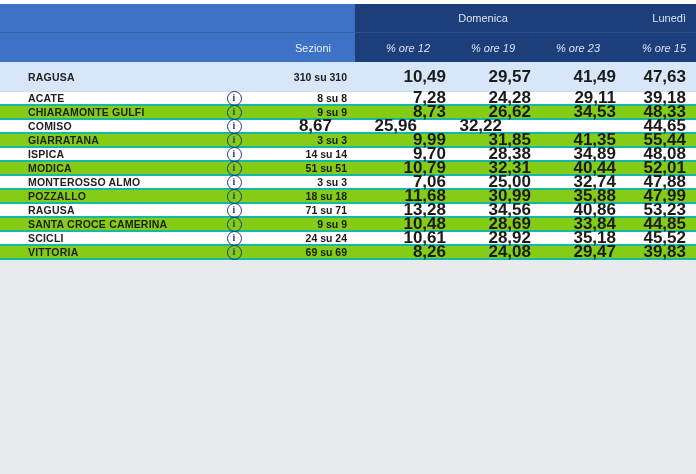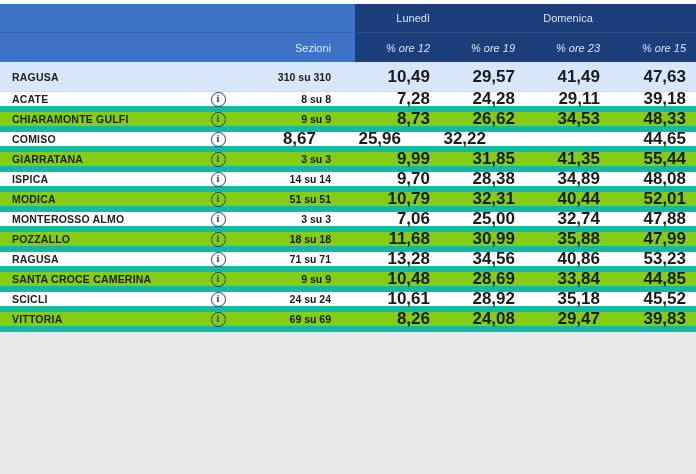--- a/index.html
+++ b/index.html
@@ -10,45 +10,45 @@
   .hdr-row { display:flex; width:696px; height:29px; }
   .h-cell { display:flex; align-items:center; font-size:11px; }
   .h-left   { flex:0 0 355px; background:#3d72c6; border-bottom:1px solid rgba(0,0,0,0.14); }
   .h-dom    { flex:0 0 256px; background:#1c3e7a; justify-content:center; color:#dde4f2; border-bottom:1px solid rgba(255,255,255,0.10); }
   .h-lun    { flex:1; background:#1c3e7a; justify-content:flex-end; padding-right:10px; color:#dde4f2; border-bottom:1px solid rgba(255,255,255,0.10); }
   .h-sez    { flex:0 0 355px; background:#3d72c6; justify-content:flex-end; padding-right:24px; color:#e8eef9; }
   .h-num    { flex:0 0 85px; background:#1c3e7a; justify-content:flex-end; padding-right:10px; color:#dde4f2;font-style:italic; }
   .h-num.last { flex:1; }
 
   
-  .row { display:flex; width:696px; height:20px; align-items:center; border-bottom:6px solid #14b8a6; background:#ffffff; font-size:11px; color:#1b1b1b; }
+  .row { display:flex; width:696px; height:14px; align-items:center; border-bottom:2px solid #14b8a6; background:#ffffff; font-size:11px; color:#1b1b1b; }
   .row.alt { background:#84cc16; }
   .row.summary { height:30px; background:#d7e6f9; border-bottom:1px solid #d3d9e2; }
   .row.summary .c-name, .row.summary .c-sez, .row.summary .c-num { font-weight:700; }
 
-  .c-name { flex:0 0 195px; padding-left:12px; font-size:10.5px; font-weight:700; letter-spacing:0.2px; color:#222; }
+  .c-name { flex:0 0 195px; padding-left:12px; font-size:10.5px; font-weight:700; letter-spacing:0.2px; color:#222;margin-left:16px; }
   .c-icon { flex:0 0 46px; display:flex; justify-content:center; align-items:center; }
   .c-sez  { flex:0 0 114px; text-align:right; padding-right:24px; font-weight:700; font-size:10.5px; }
   .c-num  { flex:0 0 85px; text-align:right; padding-right:10px; font-weight:700; font-size:17px; }
   .c-num.last { flex:1; }
 
   .info-circle { width:15px; height:15px; border:1.6px solid #1c3e7a; border-radius:50%;
     color:#1c3e7a; font-size:10px; font-weight:700; line-height:12px; text-align:center;
     display:flex; align-items:center; justify-content:center; cursor:pointer;
     font-family:"Liberation Serif", serif; }
 </style>
 </head>
 <body>
 
 <div class="wrap">
 
   <div class="hdr-row">
     <div class="h-cell h-left"></div>
+    <div class="h-cell h-dom">Domenica</div>
     <div class="h-cell h-lun">Lunedì</div>
-    <div class="h-cell h-dom">Domenica</div>
   </div>
 
   <div class="hdr-row">
     <div class="h-cell h-sez">Sezioni</div>
     <div class="h-cell h-num">% ore 12</div>
     <div class="h-cell h-num">% ore 19</div>
     <div class="h-cell h-num">% ore 23</div>
     <div class="h-cell h-num last">% ore 15</div>
   </div>
 

